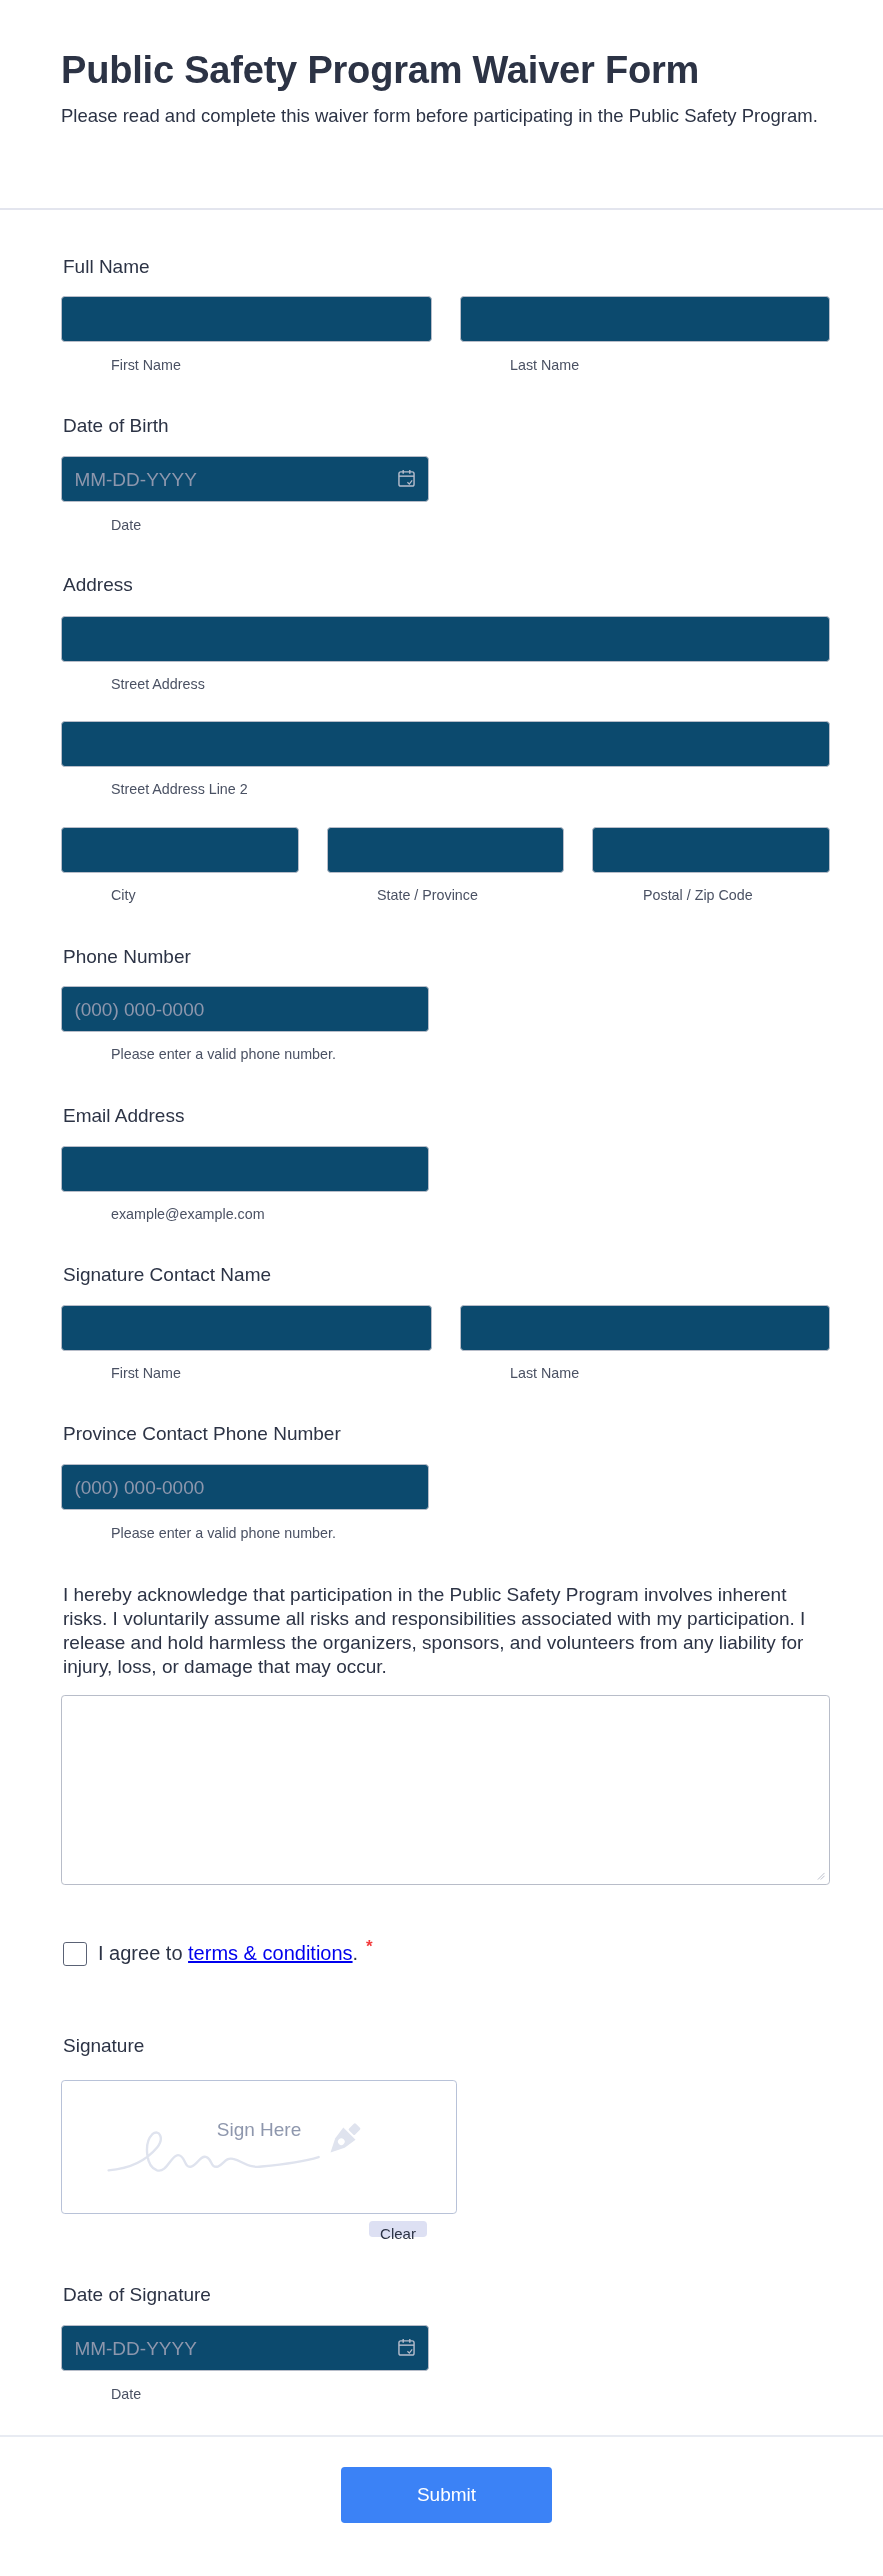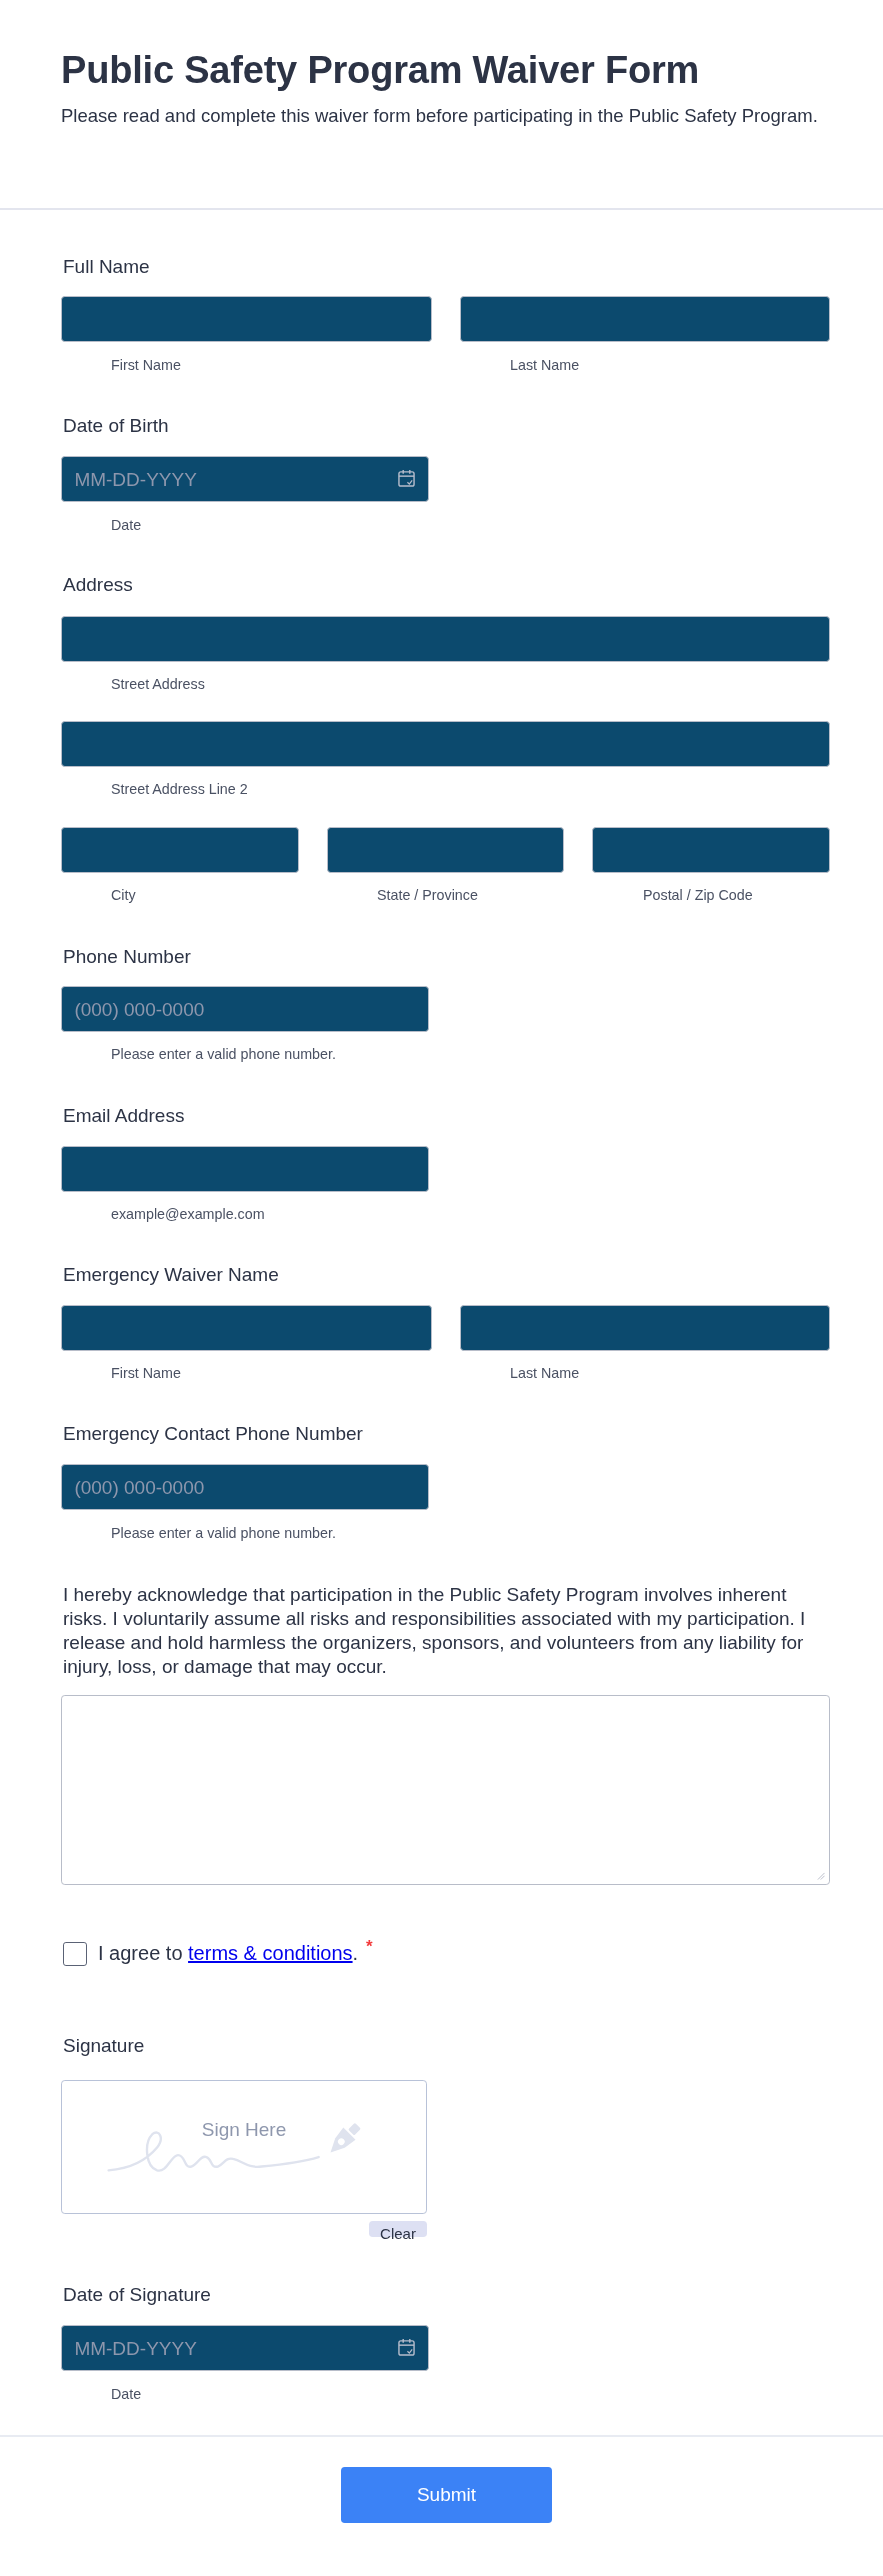--- a/index.html
+++ b/index.html
@@ -19,21 +19,21 @@
 
   .para { left: 63px; top: 1583px; width: 760px; font-size: 19px; line-height: 24px; color: #2c3345; }
   .textarea { left: 61px; top: 1695px; width: 769px; height: 190px; border: 1.4px solid #b8bdc9; border-radius: 3.8px; background: #fff; }
   .resize-grip { position: absolute; right: 3.8px; bottom: 3.8px; width: 9.5px; height: 9.5px; }
 
   .checkbox { left: 63px; top: 1942px; width: 24px; height: 24px; border: 1.9px solid #5a6275; border-radius: 2.9px; background: #fff; }
   .agree-text { left: 98px; top: 1941px; font-size: 20px; line-height: 25px; color: #2c3345; white-space: nowrap; }
   .agree-text a { color: #0000ee; text-decoration: underline; }
   .required-star { left: 366px; top: 1937px; font-size: 17px; color: #f23a3c; font-weight: 700; }
 
-  .sigpad { left: 61px; top: 2080px; width: 366px; height: 134px; border: 1.4px solid #b8c2d8; border-radius: 3.8px; background: #fff; }
+  .sigpad { left: 61px; top: 2080px; width: 396px; height: 134px; border: 1.4px solid #b8c2d8; border-radius: 3.8px; background: #fff; }
   .sign-here { position: absolute; left: 0; width: 100%; top: 38px; text-align: center; font-size: 19px; color: #8e97ad; }
   .clear-btn { left: 369px; top: 2221px; width: 58px; height: 16px; background: #dde0f3; border-radius: 3.8px; border: none; font-size: 15px; color: #2c3345; text-align: center; line-height: 26px; font-family: "Liberation Sans", sans-serif; }
 
   .submit-btn { left: 341px; top: 2467px; width: 211px; height: 56px; background: #3b82f6; color: #fff; border: none; border-radius: 3.8px; font-size: 19px; font-family: "Liberation Sans", sans-serif; cursor: pointer; }
 </style>
 </head>
 <body>
 
 <h1 class="abs form-title">Public Safety Program Waiver Form</h1>
 <p class="abs form-subtitle">Please read and complete this waiver form before participating in the Public Safety Program.</p>
@@ -73,27 +73,27 @@
 <div class="abs label" style="top:945px;">Phone Number</div>
 <div class="abs input" style="left:61px; top:986px; width:368px;">
   <span class="placeholder">(000) 000-0000</span>
 </div>
 <div class="abs sublabel" style="left:63px; top:1046px;">Please enter a valid phone number.</div>
 
 <div class="abs label" style="top:1104px;">Email Address</div>
 <div class="abs input" style="left:61px; top:1146px; width:368px;"></div>
 <div class="abs sublabel" style="left:63px; top:1206px;">example@example.com</div>
 
-<div class="abs label" style="top:1263px;">Emergency Waiver Name</div>
+<div class="abs label" style="top:1263px;">Signature Contact Name</div>
 <div class="abs input" style="left:61px; top:1305px; width:371px;"></div>
 <div class="abs sublabel" style="left:63px; top:1365px;">First Name</div>
 <div class="abs input" style="left:460px; top:1305px; width:370px;"></div>
 <div class="abs sublabel" style="left:462px; top:1365px;">Last Name</div>
 
-<div class="abs label" style="top:1422px;">Emergency Contact Phone Number</div>
+<div class="abs label" style="top:1422px;">Province Contact Phone Number</div>
 <div class="abs input" style="left:61px; top:1464px; width:368px;">
   <span class="placeholder">(000) 000-0000</span>
 </div>
 <div class="abs sublabel" style="left:63px; top:1525px;">Please enter a valid phone number.</div>
 
 <div class="abs para">I hereby acknowledge that participation in the Public Safety Program involves inherent risks. I voluntarily assume all risks and responsibilities associated with my participation. I release and hold harmless the organizers, sponsors, and volunteers from any liability for injury, loss, or damage that may occur.</div>
 <div class="abs textarea">
   <svg class="resize-grip" viewBox="0 0 10 10">
     <line x1="9" y1="2" x2="2" y2="9" stroke="#b8bdc9" stroke-width="1"></line>
     <line x1="9" y1="5" x2="5" y2="9" stroke="#b8bdc9" stroke-width="1"></line>

